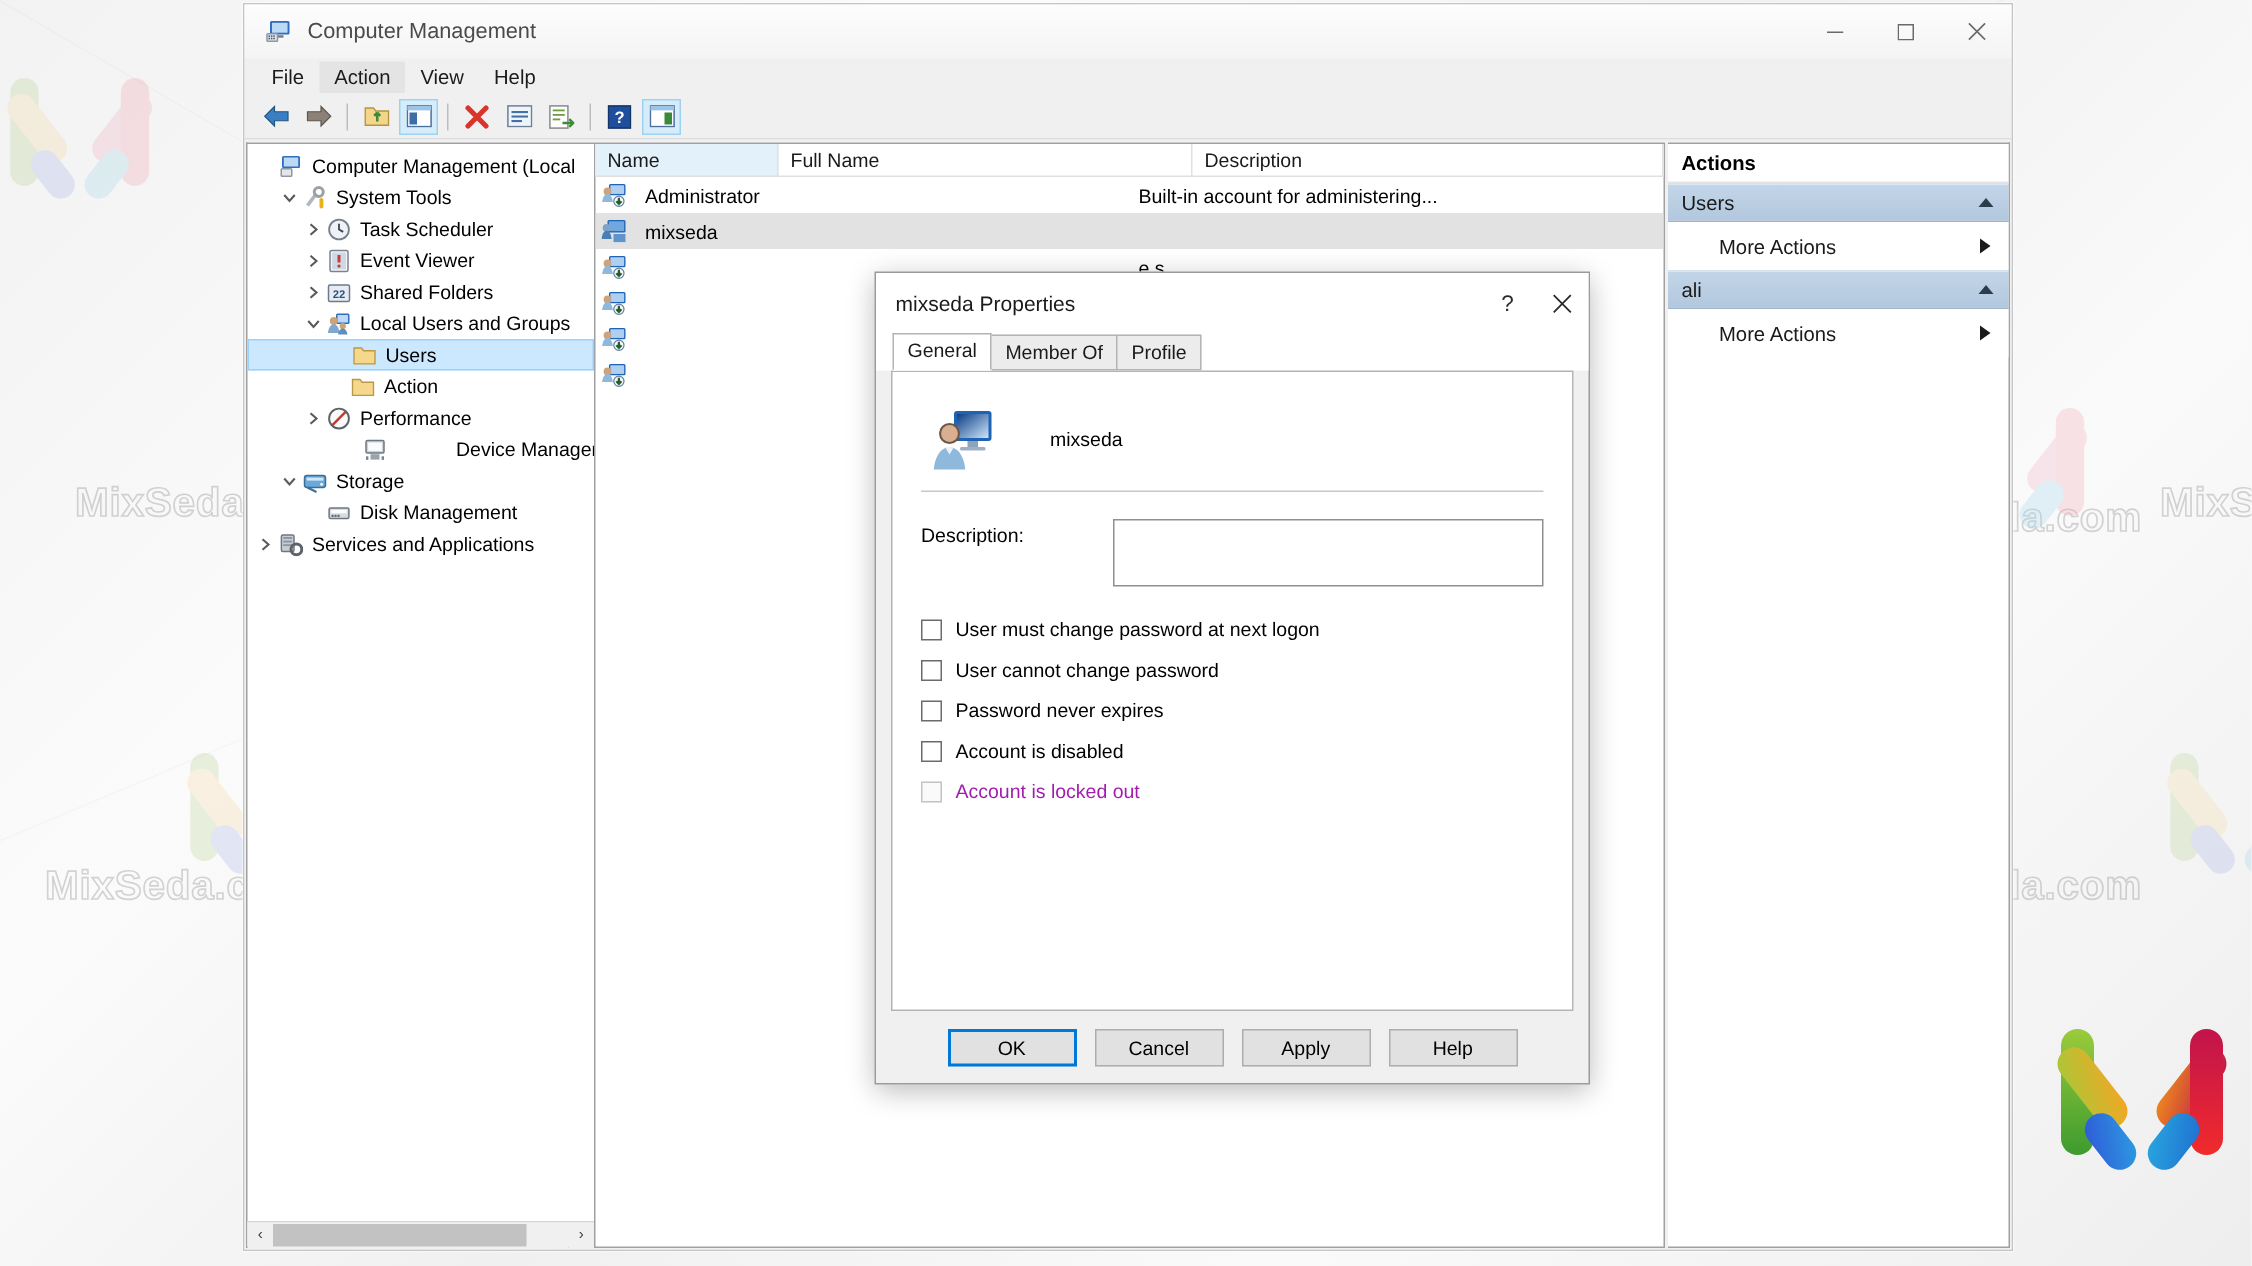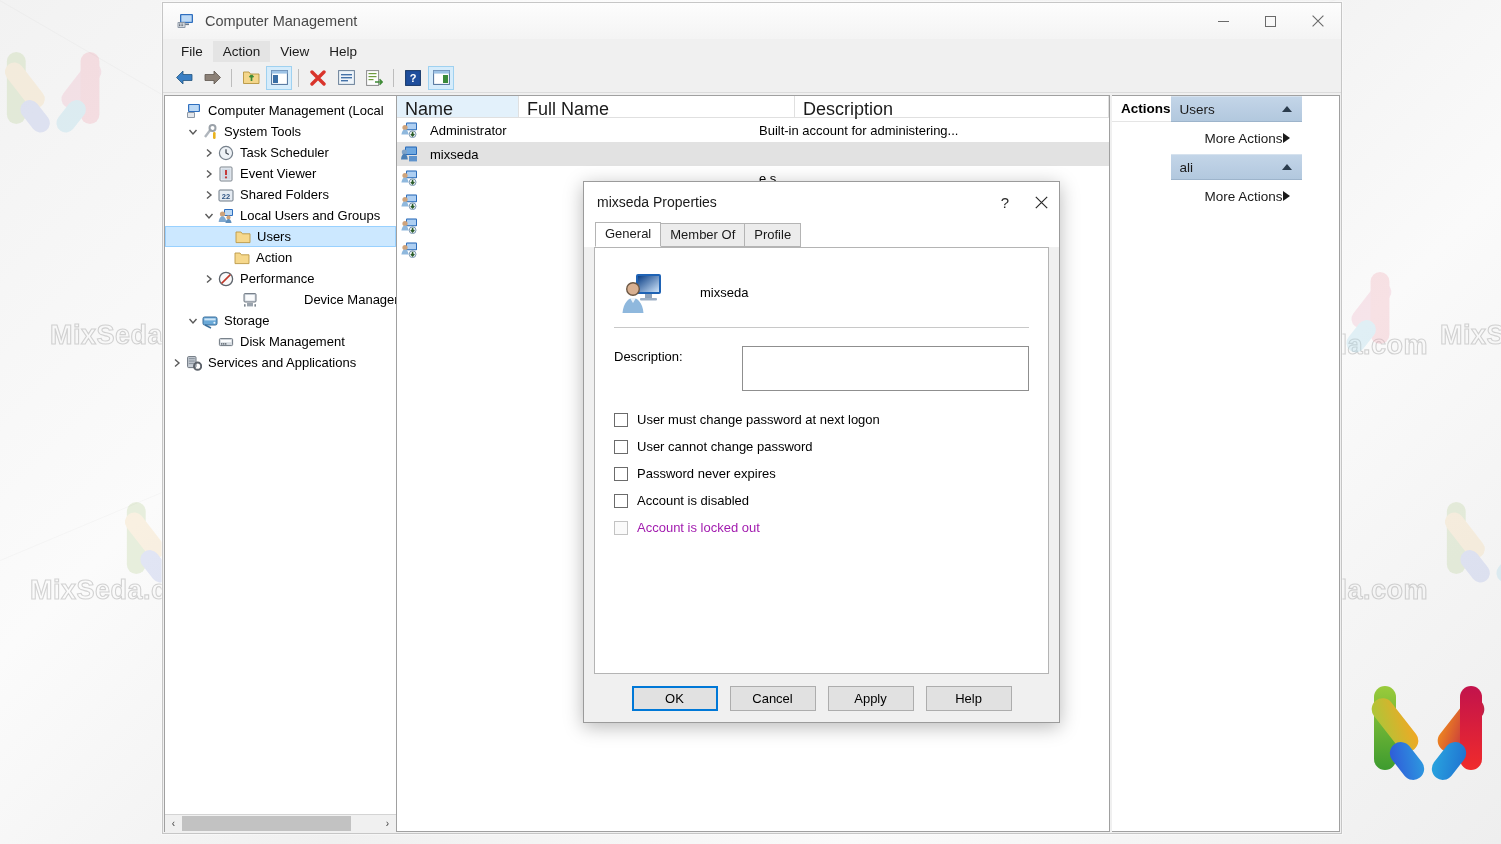--- a/index.html
+++ b/index.html
@@ -77,33 +77,33 @@
               font-size:10px; color:#404040; background:#f0f0f0; }
   #hs-track { flex:1; height:17px; background:#f0f0f0; position:relative; }
   #hs-thumb { position:absolute; left:0; top:1px; width:86%; height:15px; background:#c2c2c2; }
 
   
   #list-pane {
     flex:1; background:#ffffff; border:1px solid #a0a0a0; display:flex; flex-direction:column;
     position:relative; min-width:0;
   }
   #list-head { height:22px; display:flex; flex:0 0 22px; background:#fff; }
-  .lh { font-size:18px; color:#1a1a1a; padding:3px 0 0 8px; border-right:1px solid #e0e0e0;
+  .lh { font-size:13px; color:#1a1a1a; padding:3px 0 0 8px; border-right:1px solid #e0e0e0;
         border-bottom:1px solid #e0e0e0; }
   .lh.sel { background:#e3f1fb; }
   #list-rows { flex:1; overflow:hidden; }
   .lrow { height:24px; display:flex; align-items:center; font-size:13px; color:#000; }
   .lrow.sel { background:#e2e2e2; }
   .lcell { overflow:hidden; white-space:nowrap; padding-left:8px; }
   .usr-icon { width:17px; height:16px; flex:0 0 17px; margin-left:4px; margin-right:4px; position:relative; }
 
   
   #actions-pane {
     width:228px; flex:0 0 228px; background:#fff; border:1px solid #a0a0a0; border-left:none;
-    display:flex; flex-direction:row; margin-left:2px;
+    display:flex; flex-direction:column; margin-left:2px;
   }
   #actions-title { height:26px; flex:0 0 26px; font-size:13.5px; font-weight:700; color:#000;
                    padding:5px 0 0 9px; background:#fff; border-bottom:1px solid #e5e5e5; }
   .act-group-hd {
     height:26px; display:flex; align-items:center; justify-content:space-between;
     padding:0 10px 0 9px; font-size:13.5px; color:#1a1a1a;
     background:linear-gradient(#c3d5e8,#b2c8de);
     border-top:1px solid #d6e2ee; border-bottom:1px solid #9db4cb;
   }
   .act-item { height:32px; display:flex; align-items:center; justify-content:space-between;

